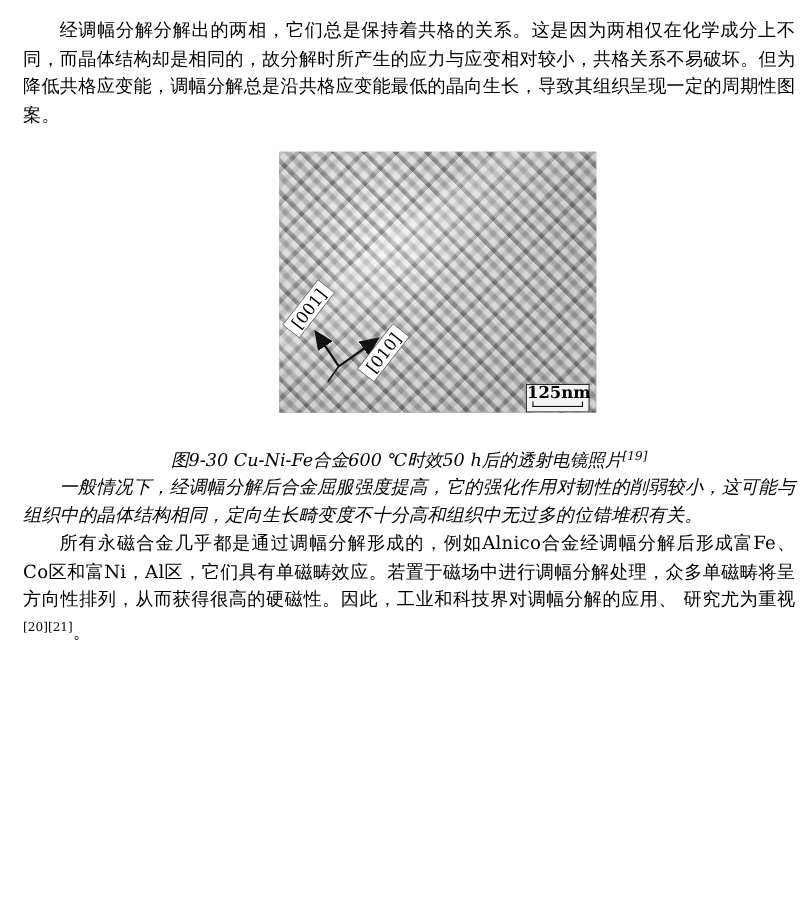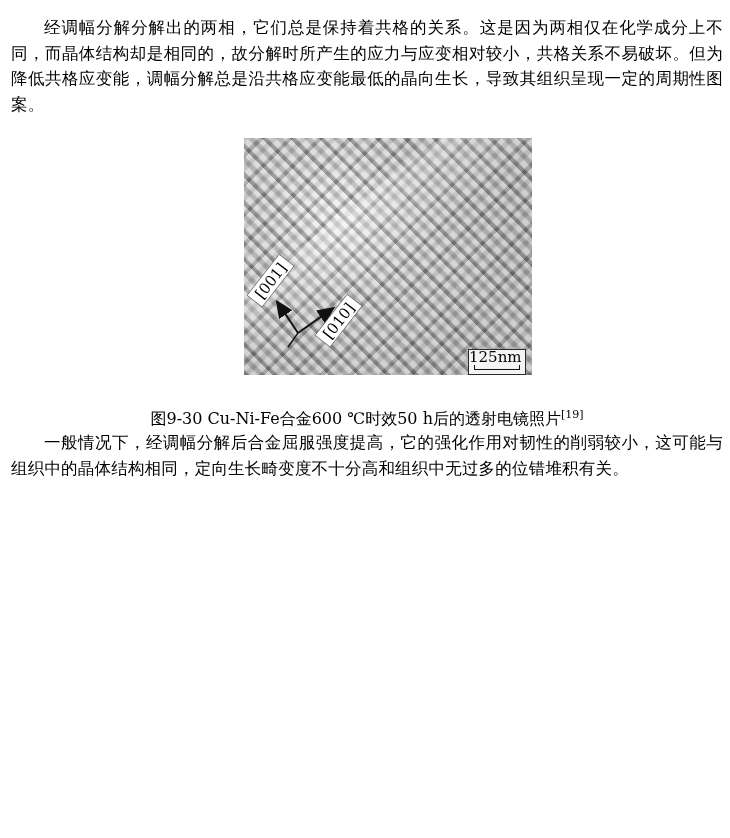--- a/index.html
+++ b/index.html
@@ -9,32 +9,32 @@
     background: #ffffff;
     color: #000000;
     font-family: "DejaVu Serif", "Liberation Serif", serif;
     font-size: 16.5px;
     overflow: hidden;
   }
   .page {
     box-sizing: border-box;
     width: 730px;
     height: 838px;
-    padding: 15px 7px 0 11px;
+    padding: 15px 7px 0 21px;
   }
   p.para {
     margin: 0;
     line-height: 25.5px;
     text-align: justify;
     text-indent: 2em;
     letter-spacing: 0.2px;
   }
   .p2 { margin-top: 31px; }
   .p3 { margin-top: 21px; }
-  .p4 { margin-top: 26px; }
+  .p4 { margin-top: 26px; font-style: italic; }
   .p5 { margin-top: 22px; }
   .sup {
     font-size: 11px;
     vertical-align: 6px;
     letter-spacing: 0;
   }
   
   .fig-wrap { margin-top: 21px; }
   .tem-figure {
     position: relative;
@@ -66,38 +66,39 @@
   }
   .axes-overlay { position: absolute; left: 0; top: 0; }
   .scalebar {
     position: absolute;
     right: 6px;
     bottom: 0;
     width: 56px;
     height: 24px;
     background: #f4f4f4;
     border: 1px solid #2a2a2a;
-    text-align: left;
+    text-align: right;
     line-height: 15px;
     font-size: 15px;
-    font-weight: normal;
+    font-weight: bold;
   }
   .scalebar .bracket {
     display: block;
     margin: 0 auto;
     width: 44px;
     height: 4px;
     border: 1px solid #111;
     border-top: none;
   }
   .fig-caption {
     margin-top: 29px;
     text-align: center;
     font-size: 16px;
     line-height: 22px;
+    font-style: italic;
   }
 </style>
 </head>
 <body>
 
 <div class="page">
 
   <p class="para p1">经调幅分解分解出的两相，它们总是保持着共格的关系。这是因为两相仅在化学成分上不同，而晶体结构却是相同的，故分解时所产生的应力与应变相对较小，共格关系不易破坏。但为降低共格应变能，调幅分解总是沿共格应变能最低的晶向生长，导致其组织呈现一定的周期性图案。</p>
 
 
@@ -136,14 +137,15 @@
     </div>
 
     <div class="fig-caption">
       <span>图9-30 Cu-Ni-Fe合金600 ℃时效50 h后的透射电镜照片</span><span class="sup">[19]</span>
     </div>
   </div>
 
 
   <p class="para p4">一般情况下，经调幅分解后合金屈服强度提高，它的强化作用对韧性的削弱较小，这可能与组织中的晶体结构相同，定向生长畸变度不十分高和组织中无过多的位错堆积有关。</p>
 
+  <p class="para p5"><span>所有永磁合金几乎都是通过调幅分解形成的，例如Alnico合金经调幅分解后形成富Fe、 Co区和富Ni，Al区，它们具有单磁畴效应。若置于磁场中进行调幅分解处理，众多单磁畴将呈方向性排列，从而获得很高的硬磁性。因此，工业和科技界对调幅分解的应用、 研究尤为重视</span><span class="sup">[20][21]</span><span>。</span></p>
 
 </div>
 
 </body></html>

